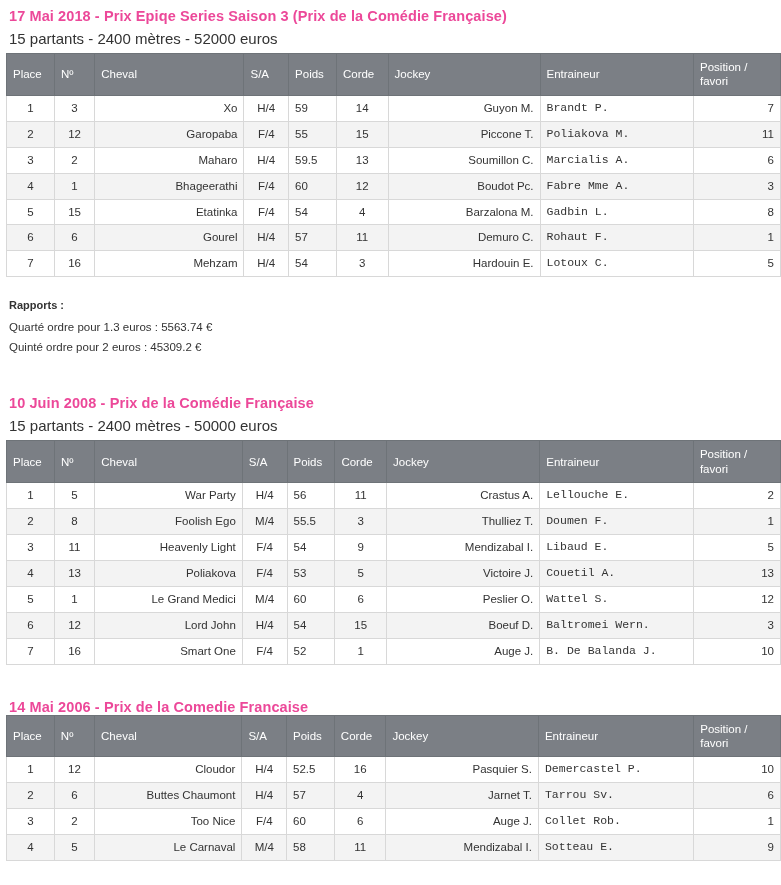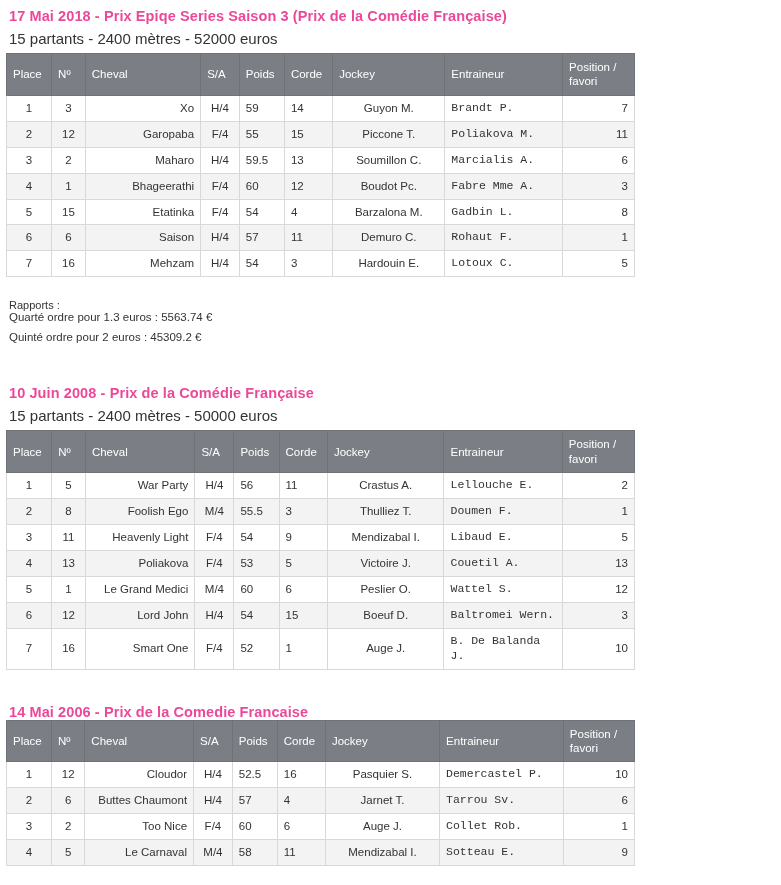--- a/index.html
+++ b/index.html
@@ -31,21 +31,21 @@
     margin: 8px 0 0 6px;
     letter-spacing: 0.1px;
   }
   .race-sub {
     font-size: 15px;
     color: #333333;
     margin: 6px 0 6px 6px;
   }
   table.results {
     border-collapse: collapse;
-    width: 629px;
+    width: 775px;
     margin-left: 3px;
     font-size: 11.5px;
   }
   table.results thead th {
     background: #7b7f85;
     color: #ffffff;
     font-weight: normal;
     text-align: left;
     padding: 6px 6px;
     border: 1px solid #6e7378;
@@ -62,42 +62,43 @@
     line-height: 1.3;
   }
   table.results tbody tr.alt td {
     background: #f3f3f3;
   }
   td.c-place { text-align: center; width: 36px; }
   td.c-num   { text-align: center; width: 30px; }
   td.c-horse { text-align: right; width: 150px; }
   td.c-sa    { text-align: center; width: 34px; }
   td.c-poids { text-align: left; width: 36px; }
-  td.c-corde { width: 40px; }
-  td.c-jockey{ text-align: center; width: 155px; }
+  td.c-corde { text-align: center; width: 40px; }
+  td.c-jockey{ text-align: right; width: 155px; }
   td.c-trainer{ text-align: left; width: 155px; font-family: Liberation Mono, monospace; }
   td.c-pos   { text-align: right; width: 80px; }
 
   th.h-place { width: 36px; }
   th.h-num   { width: 30px; }
   th.h-horse { width: 150px; }
   th.h-sa    { width: 34px; }
   th.h-poids { width: 36px; }
   th.h-corde { width: 40px; }
   th.h-jockey{ width: 155px; }
   th.h-trainer{ width: 155px; }
   th.h-pos   { width: 80px; text-align: right; }
 
   .rapports {
     margin: 22px 0 0 6px;
   }
   .rapports-title {
     font-size: 11px;
-    font-weight: normal;
-    color: #333333;
+    font-weight: bold;
+    color: #333333;
+    margin-bottom: 10px;
   }
   .rapport-line {
     font-size: 11.5px;
     color: #333333;
     margin: 0 0 8px 0;
   }
   .spacer-lg { height: 26px; }
 </style>
 </head>
 <body>
@@ -173,21 +174,21 @@
           <td class="c-sa">F/4</td>
           <td class="c-poids">54</td>
           <td class="c-corde">4</td>
           <td class="c-jockey">Barzalona M.</td>
           <td class="c-trainer">Gadbin L.</td>
           <td class="c-pos">8</td>
         </tr>
         <tr class="alt">
           <td class="c-place">6</td>
           <td class="c-num">6</td>
-          <td class="c-horse">Saison</td>
+          <td class="c-horse">Gourel</td>
           <td class="c-sa">H/4</td>
           <td class="c-poids">57</td>
           <td class="c-corde">11</td>
           <td class="c-jockey">Demuro C.</td>
           <td class="c-trainer">Rohaut F.</td>
           <td class="c-pos">1</td>
         </tr>
         <tr>
           <td class="c-place">7</td>
           <td class="c-num">16</td>

